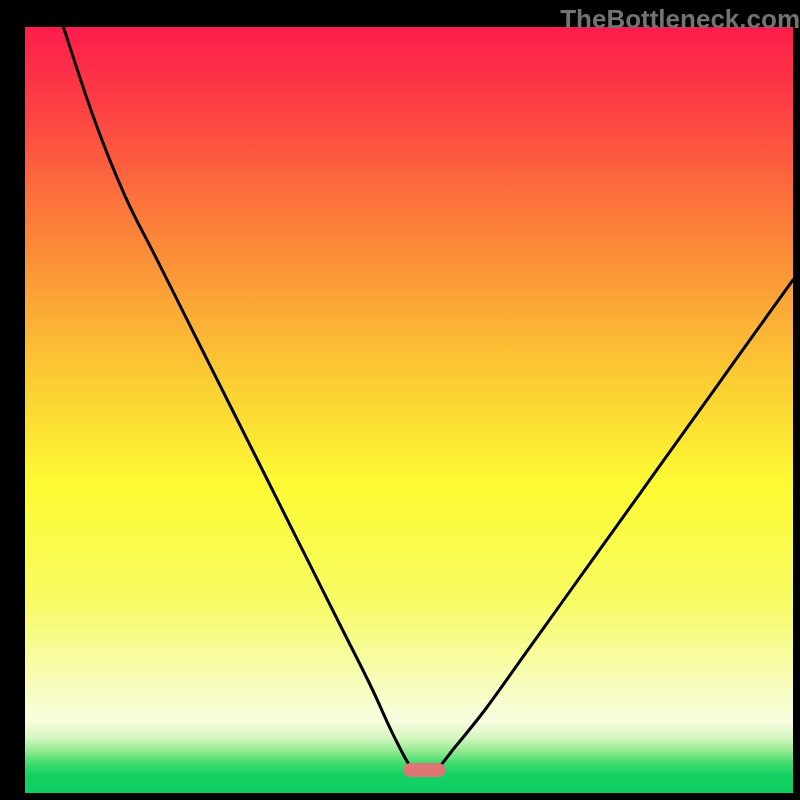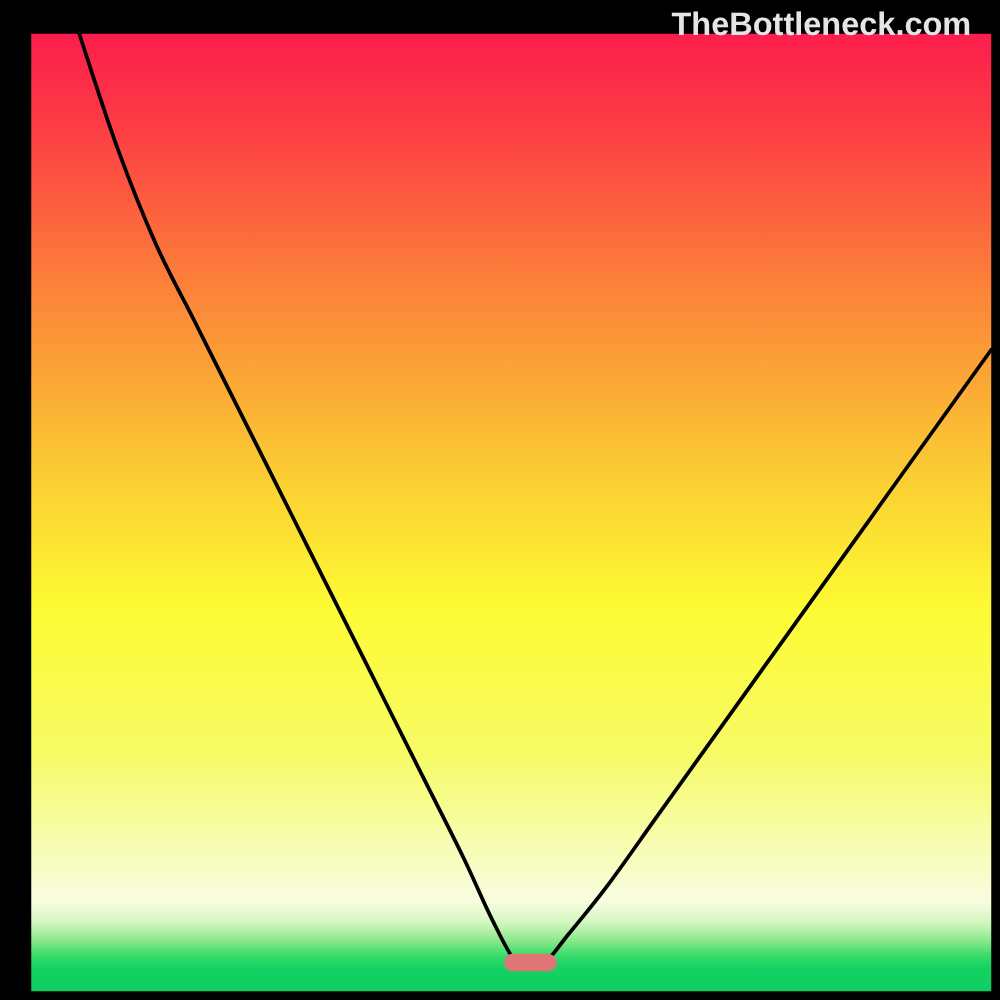--- a/index.html
+++ b/index.html
@@ -13,22 +13,22 @@
   }
   .frame {
     position: relative;
     width: 800px;
     height: 800px;
     background: #000;
   }
   .watermark {
     position: absolute;
     top: 4px;
-    right: 23px;
-    color: #e5e5e5;
+    right: 0;
+    color: #737373;
     font-size: 26px;
     font-weight: 600;
     letter-spacing: 0;
     z-index: 4;
   }
   svg.plot {
     position: absolute;
     inset: 0;
     width: 800px;
     height: 800px;

